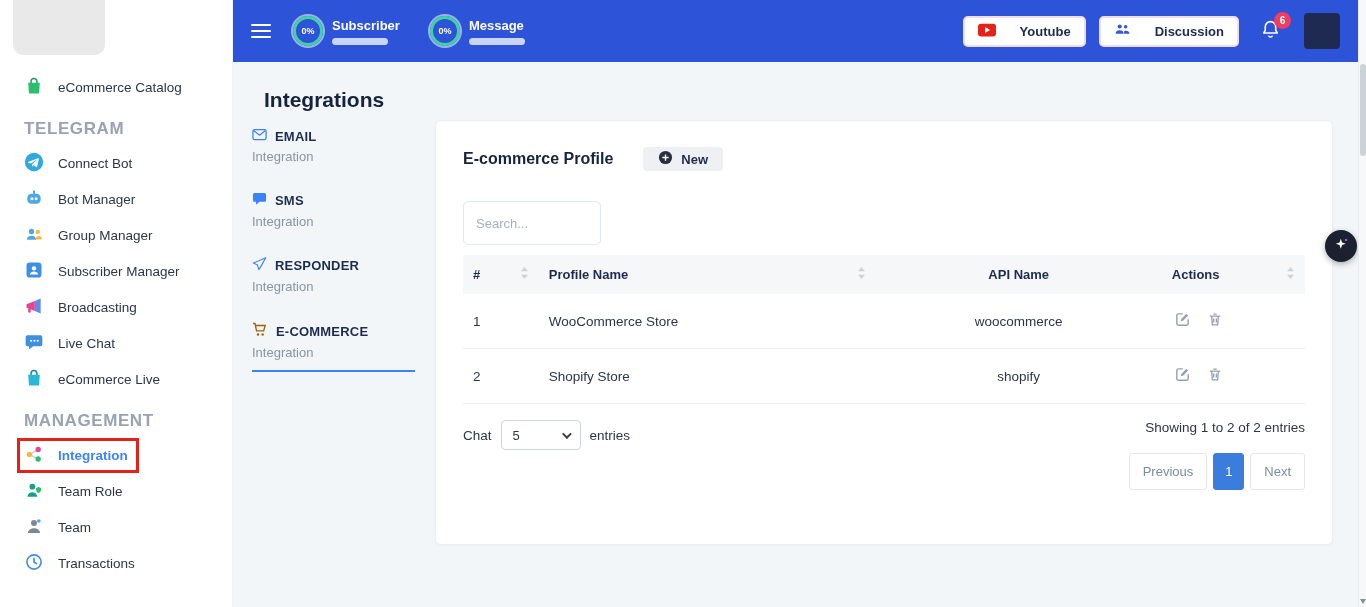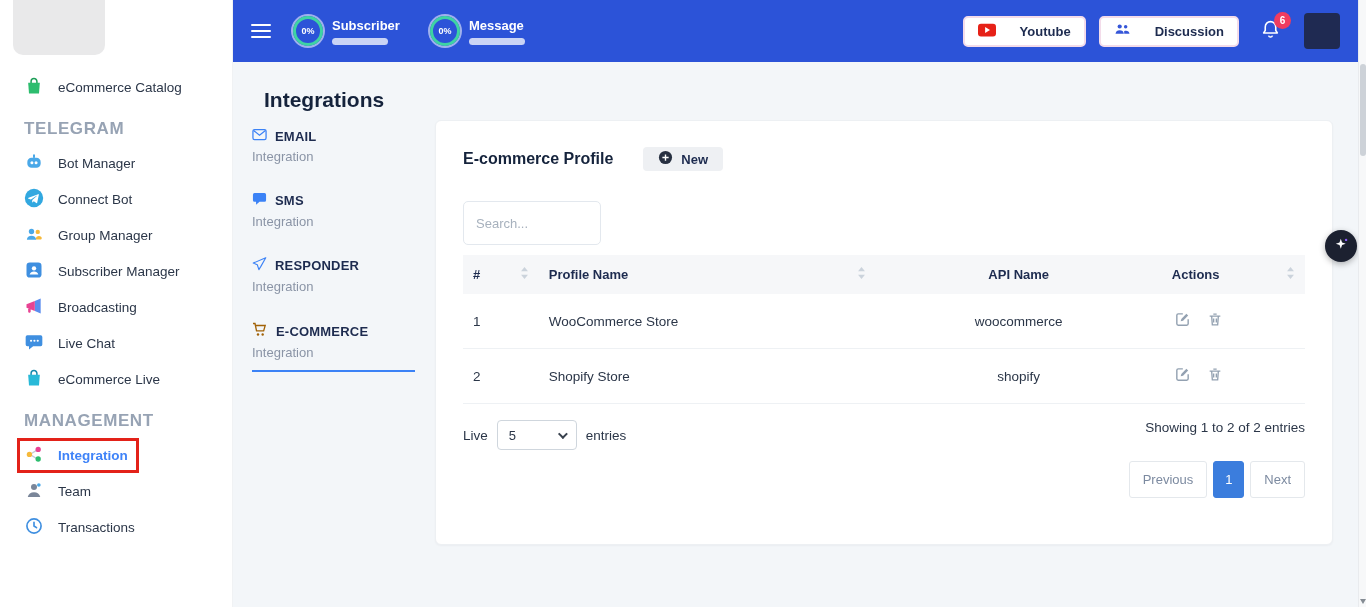--- a/index.html
+++ b/index.html
@@ -64,21 +64,21 @@
   th.center, td.center { text-align:center; }
   th.center .th-inner { justify-content:center; }
   tbody td { padding:15px 10px; border-bottom:1px solid #eef1f4; color:#2b3648; }
   .col-num { width:9%; } .col-profile { width:40%; } .col-api { width:34%; } .col-actions { width:17%; }
   .action-btn { background:none; border:none; padding:2px; margin-right:8px; }
 
   .table-footer { display:flex; justify-content:space-between; align-items:flex-start; margin-top:16px; }
   .show-entries { display:flex; align-items:center; gap:9px; font-size:13.5px; color:#2b3648; }
   .fake-select { width:80px; height:30px; border:1px solid #cfd6dd; border-radius:4px; background:#fff; display:flex; align-items:center; justify-content:space-between; padding:0 11px; font-size:13px; color:#2b3648; }
   .chevron { width:7px; height:7px; border-right:2px solid #39424e; border-bottom:2px solid #39424e; transform:rotate(45deg) translateY(-2px); }
-  .footer-right { display:flex; flex-direction:column; align-items:flex-end; gap:26px;justify-content:center; }
+  .footer-right { display:flex; flex-direction:column; align-items:flex-end; gap:18px;justify-content:center; }
   .showing-text { font-size:13.5px; color:#2b3648; }
   .pagination { display:flex; gap:6px; }
   .page-btn { height:37px; padding:0 13px; border:1px solid #e4e8ec; background:#fff; border-radius:3px; font-size:13px; color:#7c8aa0; display:flex; align-items:center; font-family:inherit; }
   .page-btn.active { background:var(--active-page-blue,#3b7ddd); border-color:var(--active-page-blue,#3b7ddd); color:#fff; width:31px; justify-content:center; padding:0; }
 
   
   .fab { position:absolute; top:230px; right:9px; width:32px; height:32px; border-radius:50%; background:#1c2130; display:flex; align-items:center; justify-content:center; z-index:60; box-shadow:0 2px 6px rgba(0,0,0,.3); }
   .scrollbar { position:absolute; top:0; right:0; width:8px; height:607px; background:#f7f8f9; border-left:1px solid #e9ebee; z-index:70; }
   .scroll-thumb { position:absolute; top:64px; left:1px; width:6px; height:92px; background:#cdd2d8; border-radius:3px; }
   .scroll-down { position:absolute; bottom:3px; left:1px; width:0; height:0; border-left:3px solid transparent; border-right:3px solid transparent; border-top:5px solid #858c94; }
@@ -96,33 +96,33 @@
             <path d="M8.5 10V6.5a3.5 3.5 0 017 0V10" stroke="#1d9e57" stroke-width="1.8" fill="none"></path>
             <path d="M5 8h14l-1 13H6L5 8z" fill="#2dbd6e"></path>
           </svg></span>
       <span class="side-label" data-interactable="false">eCommerce Catalog</span>
     </div>
 
     <div class="section-title" data-interactable="false">TELEGRAM</div>
 
     <div class="side-item" data-interactable="true">
       <span data-interactable="false"><svg width="20" height="20" viewBox="0 0 24 24">
+            <circle cx="12" cy="12" r="11" fill="#32a8e0"></circle>
+            <path d="M5.5 11.8l11.5-4.4c.55-.2.95.12.77.92l-1.96 9.23c-.14.65-.53.8-1.07.5l-2.97-2.2-1.43 1.38c-.16.16-.3.3-.6.3l.2-3.02 5.5-4.97c.24-.21-.05-.33-.37-.12l-6.8 4.28-2.93-.92c-.64-.2-.65-.64.16-.96z" fill="#fff"></path>
+          </svg></span>
+      <span class="side-label" data-interactable="false">Connect Bot</span>
+    </div>
+    <div class="side-item" data-interactable="true">
+      <span data-interactable="false"><svg width="20" height="20" viewBox="0 0 24 24">
             <rect x="10.8" y="3" width="2.4" height="4" fill="#4aa8e8"></rect>
             <rect x="4" y="7" width="16" height="12" rx="5" fill="#4aa8e8"></rect>
             <circle cx="9.5" cy="13" r="1.8" fill="#fff"></circle>
             <circle cx="14.5" cy="13" r="1.8" fill="#fff"></circle>
           </svg></span>
       <span class="side-label" data-interactable="false">Bot Manager</span>
-    </div>
-    <div class="side-item" data-interactable="true">
-      <span data-interactable="false"><svg width="20" height="20" viewBox="0 0 24 24">
-            <circle cx="12" cy="12" r="11" fill="#32a8e0"></circle>
-            <path d="M5.5 11.8l11.5-4.4c.55-.2.95.12.77.92l-1.96 9.23c-.14.65-.53.8-1.07.5l-2.97-2.2-1.43 1.38c-.16.16-.3.3-.6.3l.2-3.02 5.5-4.97c.24-.21-.05-.33-.37-.12l-6.8 4.28-2.93-.92c-.64-.2-.65-.64.16-.96z" fill="#fff"></path>
-          </svg></span>
-      <span class="side-label" data-interactable="false">Connect Bot</span>
     </div>
     <div class="side-item" data-interactable="true">
       <span data-interactable="false"><svg width="20" height="20" viewBox="0 0 24 24">
             <circle cx="16.5" cy="9.5" r="2.6" fill="#f6b93b"></circle>
             <path d="M13.8 18.5c.4-2.6 2-4 4.2-4 1.6 0 2.9.8 3.5 2.4l-1 1.6z" fill="#f6b93b"></path>
             <circle cx="9" cy="9" r="3.2" fill="#4aa8e8"></circle>
             <path d="M3.5 19c0-3 2.5-4.8 5.5-4.8s5.5 1.8 5.5 4.8z" fill="#4aa8e8"></path>
           </svg></span>
       <span class="side-label" data-interactable="false">Group Manager</span>
     </div>
@@ -164,20 +164,28 @@
     <div class="side-item" data-interactable="true">
       <span class="annotation-wrap" data-interactable="false">
         <span data-interactable="false"><svg width="20" height="20" viewBox="0 0 24 24">
               <path d="M8 12l8-5M8 13l8 5" stroke="#c3cbd6" stroke-width="1.6"></path>
               <circle cx="17" cy="6.5" r="3.2" fill="#e84393"></circle>
               <circle cx="6.5" cy="12.5" r="3.2" fill="#f6b93b"></circle>
               <circle cx="17" cy="18" r="3.2" fill="#2dbd6e"></circle>
             </svg></span>
         <span class="side-label active-side-label" data-interactable="false">Integration</span>
       </span>
+    </div>
+    <div class="side-item" data-interactable="true">
+      <span data-interactable="false"><svg width="20" height="20" viewBox="0 0 24 24">
+            <circle cx="10" cy="8" r="3.4" fill="#16a085"></circle>
+            <path d="M4 20c.7-3.4 3-5.2 6-5.2s5.3 1.8 6 5.2z" fill="#16a085"></path>
+            <path d="M17.5 8.5l3 1.2v2.1c0 1.8-1.2 3.2-3 3.8-1.8-.6-3-2-3-3.8V9.7z" fill="#2dbd6e"></path>
+          </svg></span>
+      <span class="side-label" data-interactable="false">Team Role</span>
     </div>
     <div class="side-item" data-interactable="true">
       <span data-interactable="false"><svg width="20" height="20" viewBox="0 0 24 24">
             <circle cx="12" cy="8.5" r="3.6" fill="#7a8699"></circle>
             <path d="M4.5 20.5c.8-3.8 3.6-5.8 7.5-5.8s6.7 2 7.5 5.8z" fill="#7a8699"></path>
             <circle cx="17.8" cy="6" r="2.2" fill="#4aa8e8"></circle>
           </svg></span>
       <span class="side-label" data-interactable="false">Team</span>
     </div>
     <div class="side-item" data-interactable="true">
@@ -367,21 +375,21 @@
                   <button class="action-btn" data-interactable="true"><svg width="16" height="17" viewBox="0 0 24 24">
                         <path d="M4 7h16M9.5 4h5M7 7l1 13h8l1-13M10 10.5v6M14 10.5v6" fill="none" stroke="#93a1b1" stroke-width="2"></path>
                       </svg></button>
                 </td>
               </tr>
             </tbody>
           </table>
 
           <div class="table-footer">
             <div class="show-entries" data-interactable="false">
-              <span data-interactable="false">Live</span>
+              <span data-interactable="false">Chat</span>
               <div class="fake-select" data-interactable="true">
                 <span data-interactable="false">5</span>
                 <span class="chevron" data-interactable="false"></span>
               </div>
               <span data-interactable="false">entries</span>
             </div>
             <div class="footer-right">
               <span class="showing-text" data-interactable="false">Showing 1 to 2 of 2 entries</span>
               <div class="pagination" data-interactable="false">
                 <button class="page-btn" data-interactable="true">Previous</button>

